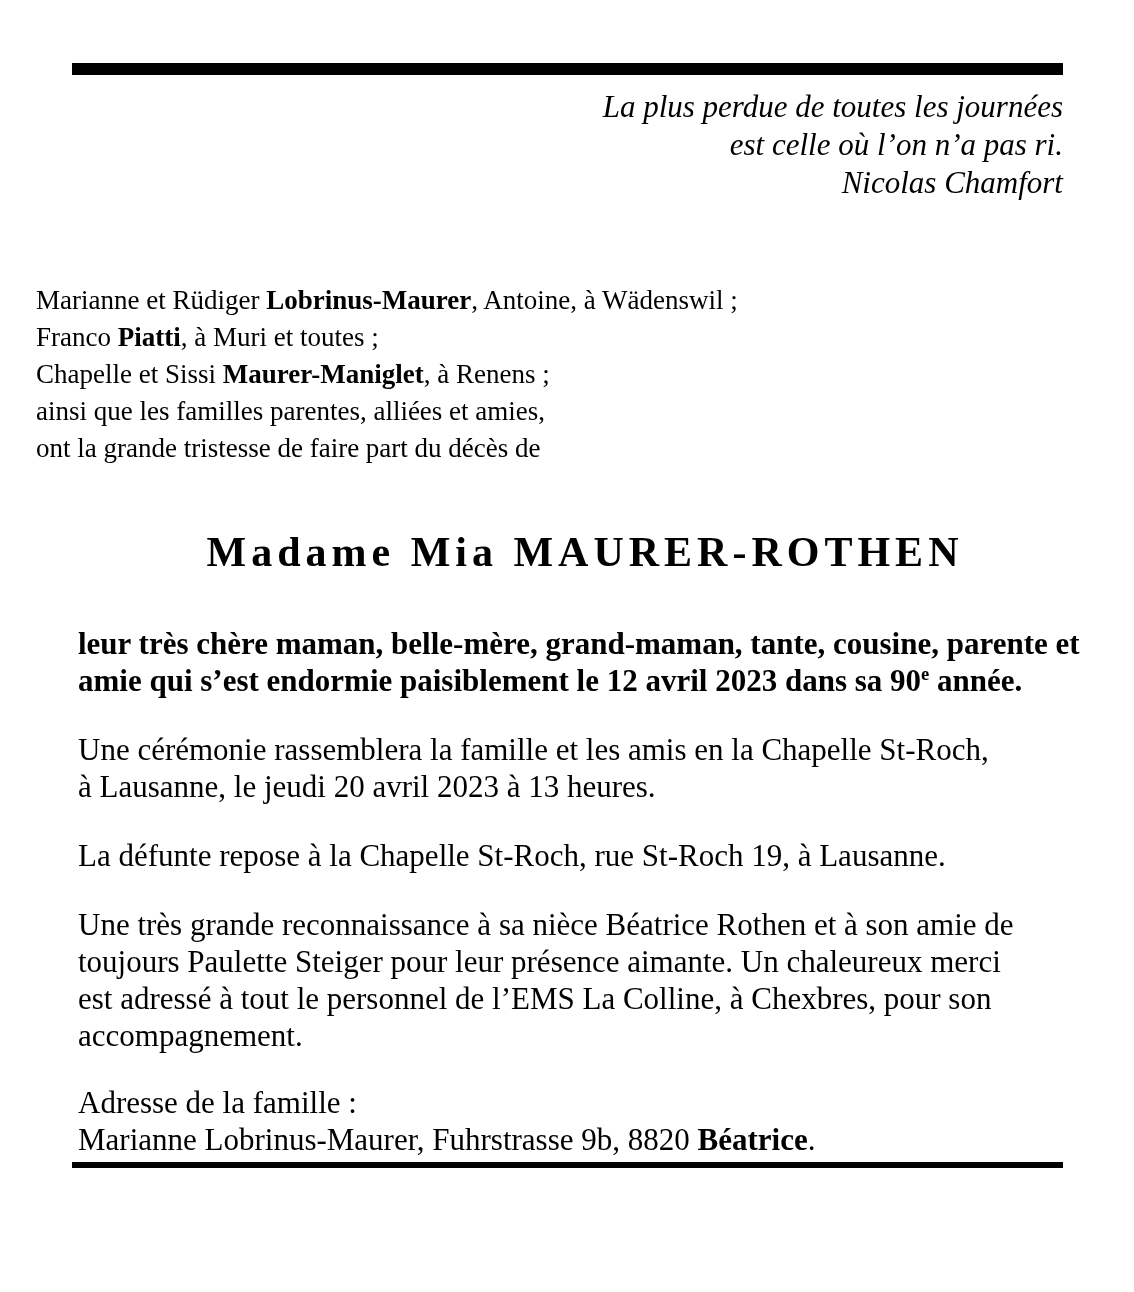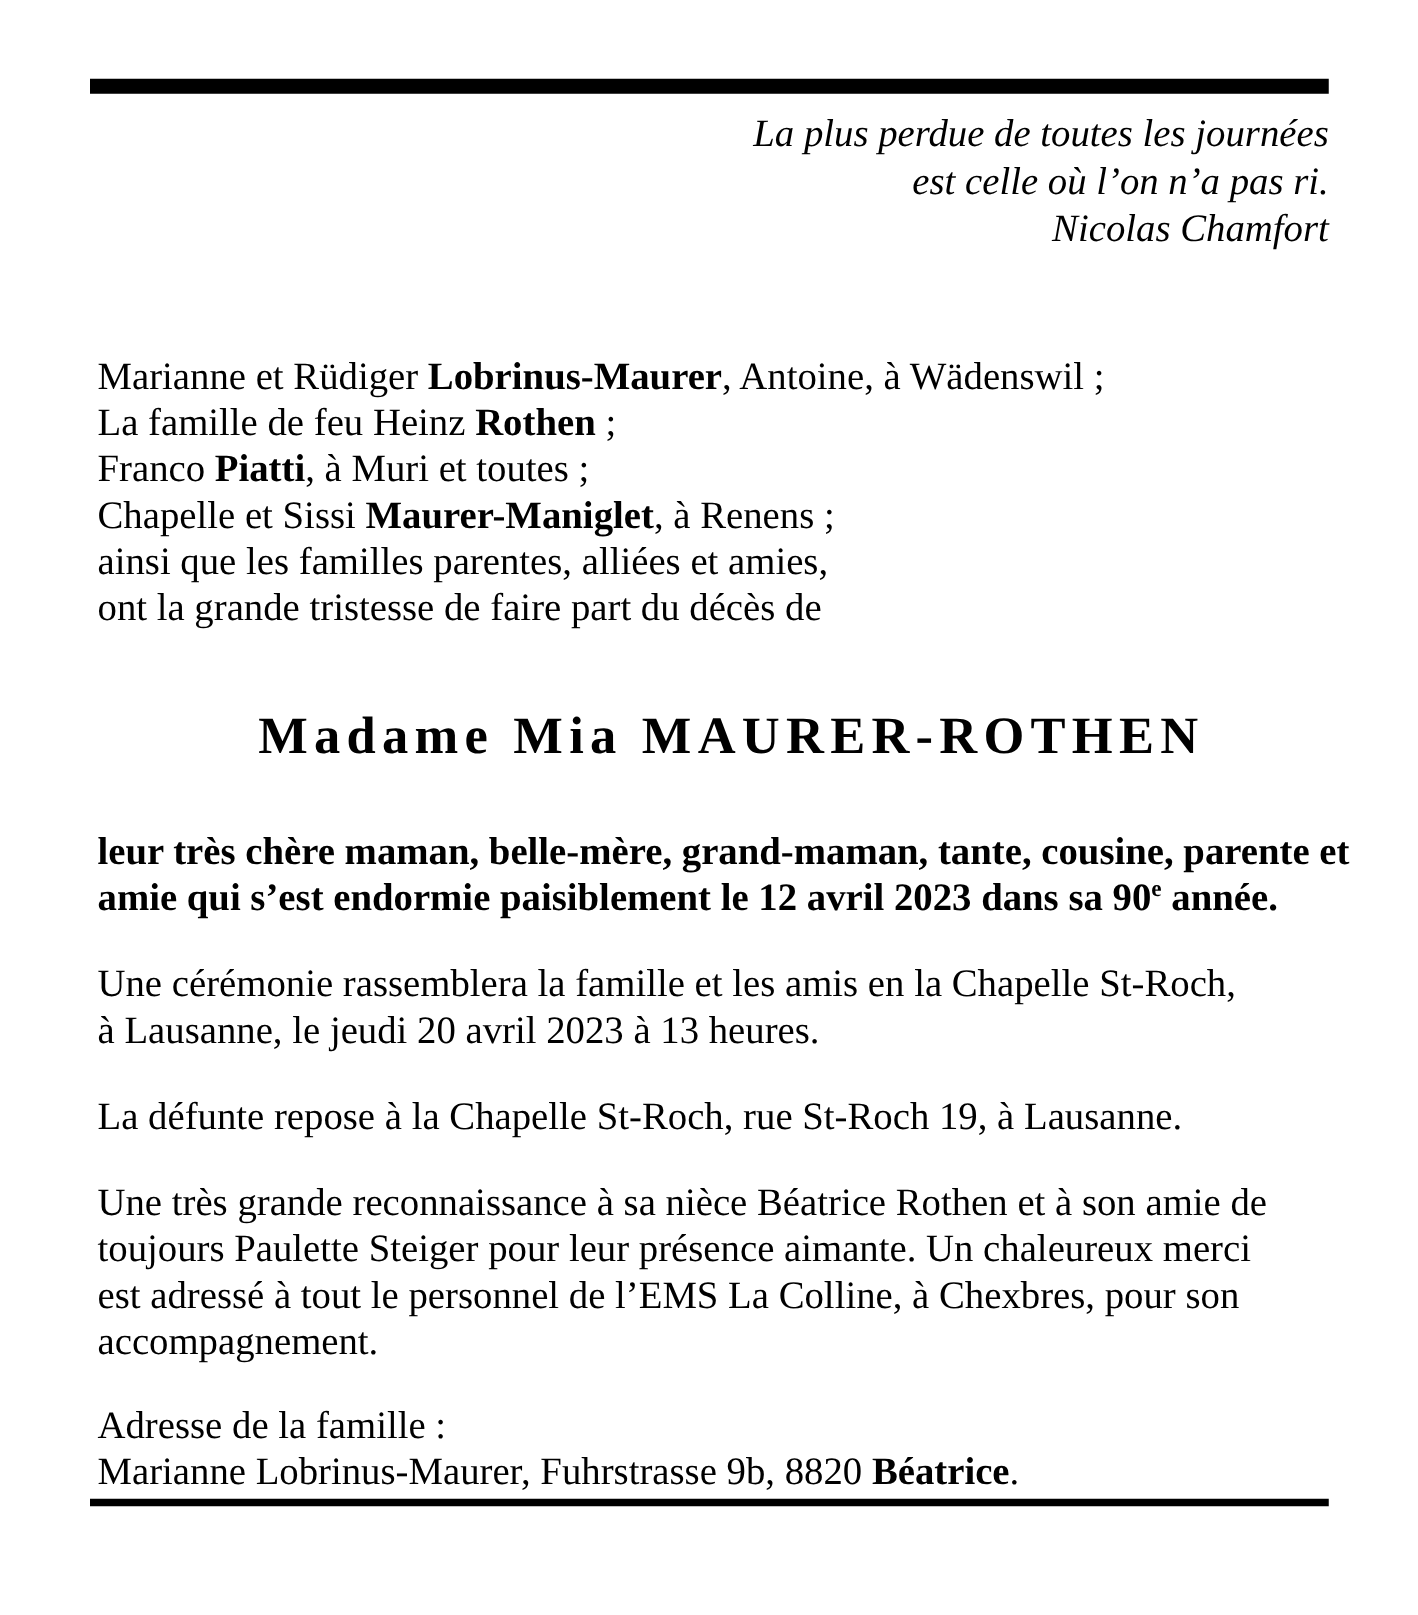--- a/index.html
+++ b/index.html
@@ -30,23 +30,23 @@
   .quote {
     margin-top: 13px;
     margin-right: 71px;
     text-align: right;
     font-style: italic;
     font-size: 31px;
     line-height: 38px;
     padding-left: 36px;
   }
   .family {
-    margin-left: 78px;
+    margin-left: 36px;
     margin-top: 80px;
-    font-size: 31px;
+    font-size: 27px;
     line-height: 37px;
   }
   .b {
     font-weight: bold;
   }
   .title {
     margin: 60px 0 0 0;
     text-align: center;
     font-size: 42px;
     line-height: 50px;
@@ -85,21 +85,20 @@
   <div class="rule rule-top"></div>
 
   <div class="quote">
     <div class="bline">La plus perdue de toutes les journées</div>
     <div class="bline">est celle où l’on n’a pas ri.</div>
     <div class="bline">Nicolas Chamfort</div>
   </div>
 
   <div class="family">
     <div class="bline"><span>Marianne et Rüdiger </span><span class="b">Lobrinus-Maurer</span><span>, Antoine, à Wädenswil ;</span></div>
-    <div class="bline"><span>La famille de feu Heinz </span><span class="b">Rothen</span><span> ;</span></div>
     <div class="bline"><span>Franco </span><span class="b">Piatti</span><span>, à Muri et toutes ;</span></div>
     <div class="bline"><span>Chapelle et Sissi </span><span class="b">Maurer-Maniglet</span><span>, à Renens ;</span></div>
     <div class="bline"><span>ainsi que les familles parentes, alliées et amies,</span></div>
     <div class="bline"><span>ont la grande tristesse de faire part du décès de</span></div>
   </div>
 
   <h1 class="title">Madame Mia MAURER-ROTHEN</h1>
 
   <div class="bodytext">
 

